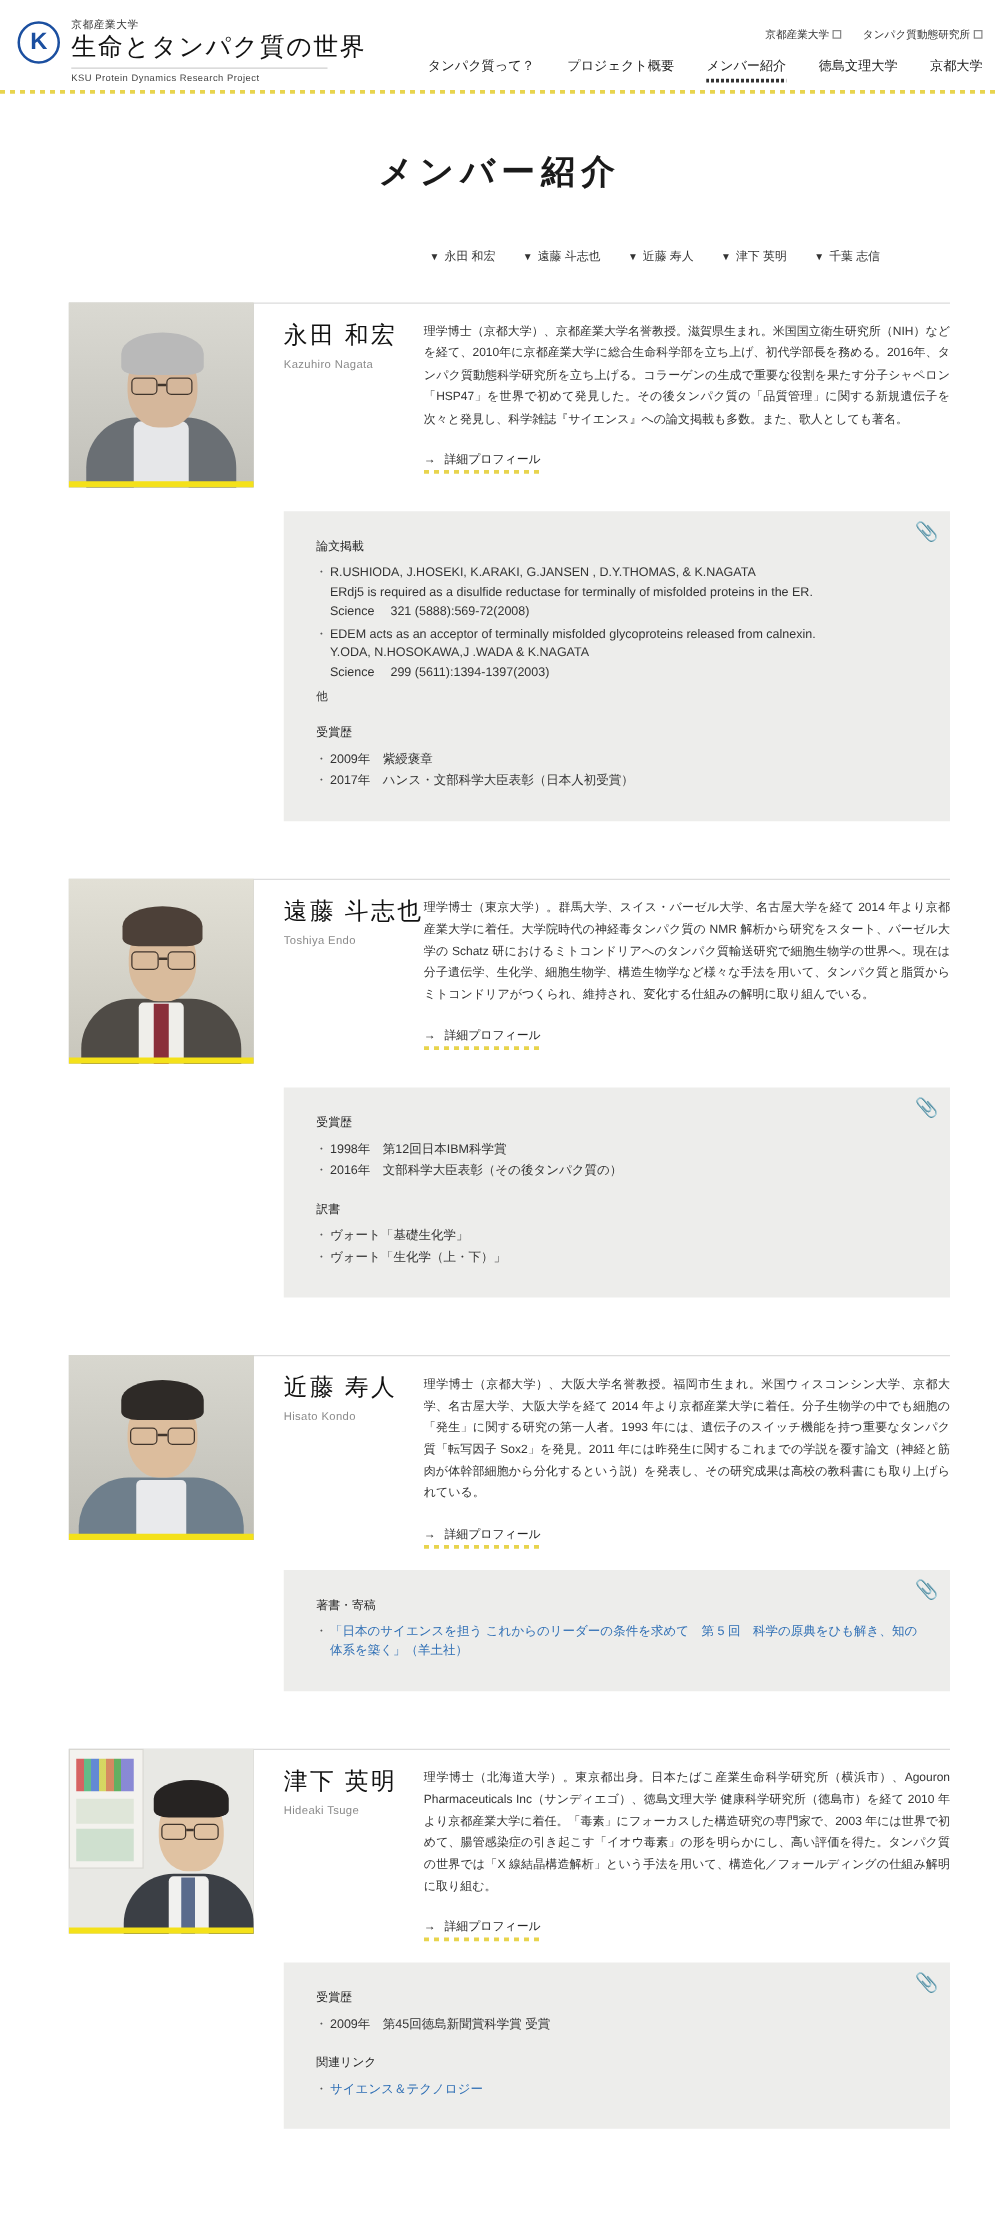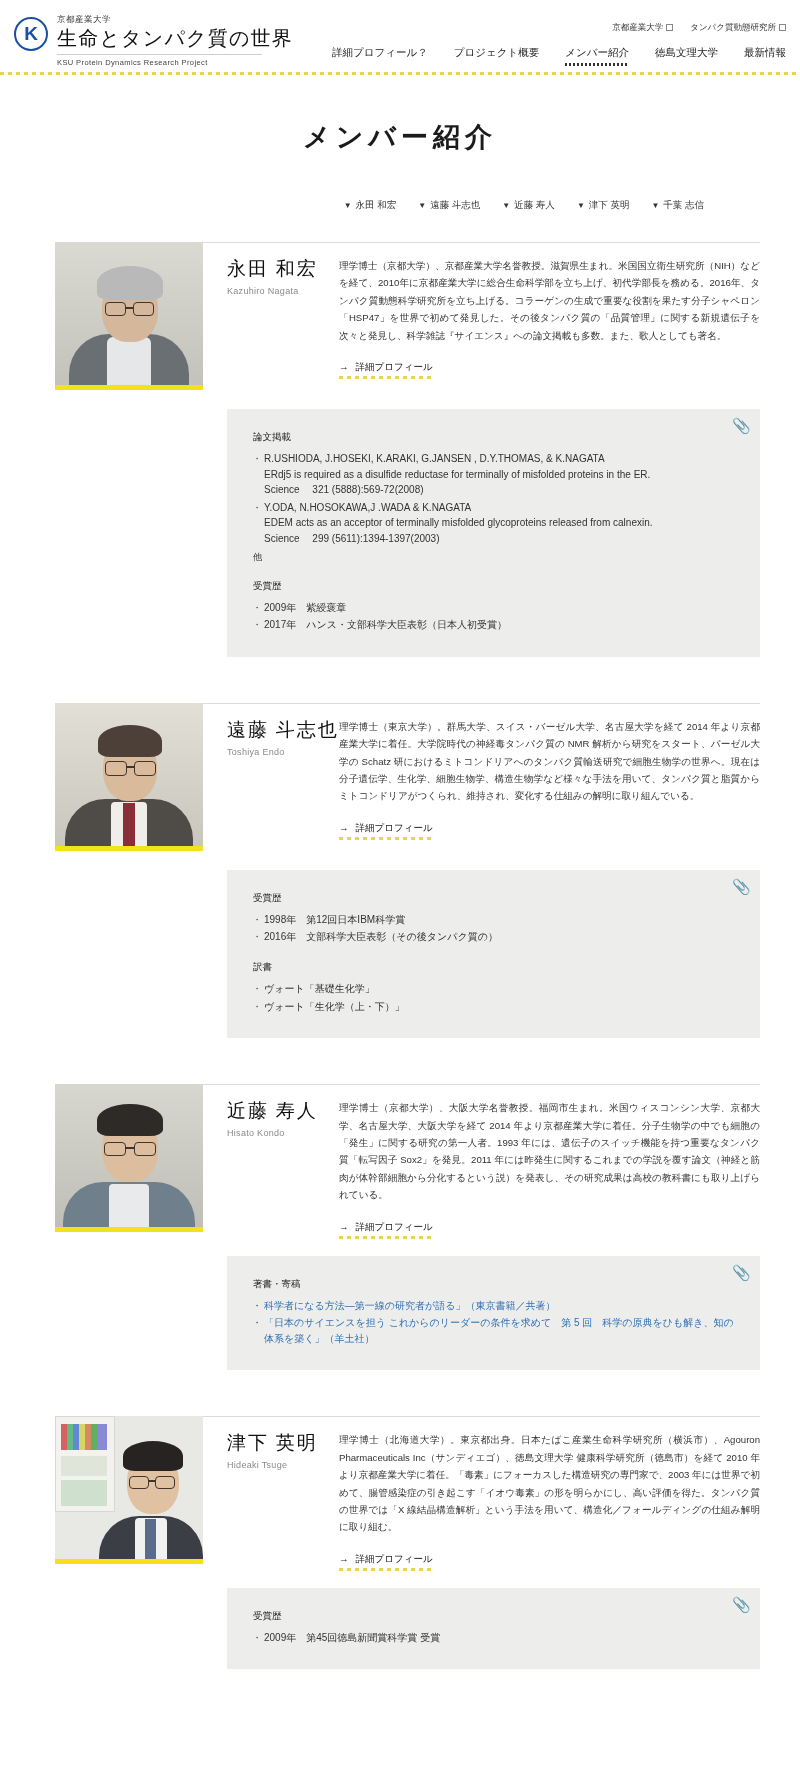--- a/index.html
+++ b/index.html
@@ -240,25 +240,25 @@
         <div class="logo-sub">KSU Protein Dynamics Research Project</div>
       </div>
     </div>
 
     <div class="top-links">
       <a><span>京都産業大学</span><span class="ext-icon"></span></a>
       <a><span>タンパク質動態研究所</span><span class="ext-icon"></span></a>
     </div>
 
     <div class="main-nav">
-      <div class="nav-item">詳細プロフィール？</div>
+      <div class="nav-item">タンパク質って？</div>
       <div class="nav-item">プロジェクト概要</div>
       <div class="nav-item active">メンバー紹介</div>
       <div class="nav-item">徳島文理大学</div>
-      <div class="nav-item">最新情報</div>
+      <div class="nav-item">京都大学</div>
     </div>
   </div>
 </div>
 <div class="dashed-divider"></div>
 
 <h1 class="page-title">メンバー紹介</h1>
 
 <div class="anchor-row">
   <div class="anchor"><span class="tri">▼</span><span>永田 和宏</span></div>
   <div class="anchor"><span class="tri">▼</span><span>遠藤 斗志也</span></div>
@@ -301,22 +301,22 @@
     <div class="clip-icon">📎</div>
     <div class="info-group">
       <div class="info-heading">論文掲載</div>
       <ul class="info-list">
         <li>
           <span class="sub-line">R.USHIODA, J.HOSEKI, K.ARAKI, G.JANSEN , D.Y.THOMAS, &amp; K.NAGATA</span>
           <span class="sub-line">ERdj5 is required as a disulfide reductase for terminally of misfolded proteins in the ER.</span>
           <span class="sub-line">Science 　321 (5888):569-72(2008)</span>
         </li>
         <li>
+          <span class="sub-line">EDEM acts as an acceptor of terminally misfolded glycoproteins released from calnexin.</span>
           <span class="sub-line">Y.ODA, N.HOSOKAWA,J .WADA &amp; K.NAGATA</span>
-          <span class="sub-line">EDEM acts as an acceptor of terminally misfolded glycoproteins released from calnexin.</span>
           <span class="sub-line">Science 　299 (5611):1394-1397(2003)</span>
         </li>
       </ul>
       <div class="note-other">他</div>
     </div>
     <div class="info-group">
       <div class="info-heading">受賞歴</div>
       <ul class="info-list">
         <li>2009年　紫綬褒章</li>
         <li>2017年　ハンス・文部科学大臣表彰（日本人初受賞）</li>
@@ -403,21 +403,20 @@
         </div>
       </div>
     </div>
   </div>
 
   <div class="info-panel">
     <div class="clip-icon">📎</div>
     <div class="info-group">
       <div class="info-heading">著書・寄稿</div>
       <ul class="info-list">
-        <li><a>科学者になる方法―第一線の研究者が語る」（東京書籍／共著）</a></li>
         <li><a>「日本のサイエンスを担う これからのリーダーの条件を求めて　第 5 回　科学の原典をひも解き、知の体系を築く」（羊土社）</a></li>
       </ul>
     </div>
   </div>
 </div>
 
 <div class="member" style="margin-top:46px;">
   <div class="member-top">
     <div class="photo-wrap">
       <div class="photo">
@@ -453,16 +452,22 @@
   </div>
 
   <div class="info-panel">
     <div class="clip-icon">📎</div>
     <div class="info-group">
       <div class="info-heading">受賞歴</div>
       <ul class="info-list">
         <li>2009年　第45回徳島新聞賞科学賞 受賞</li>
       </ul>
     </div>
+    <div class="info-group">
+      <div class="info-heading">関連リンク</div>
+      <ul class="info-list">
+        <li><a>サイエンス＆テクノロジー</a></li>
+      </ul>
+    </div>
   </div>
 </div>
 
 <div class="spacer-bottom"></div>
 
 </body></html>

